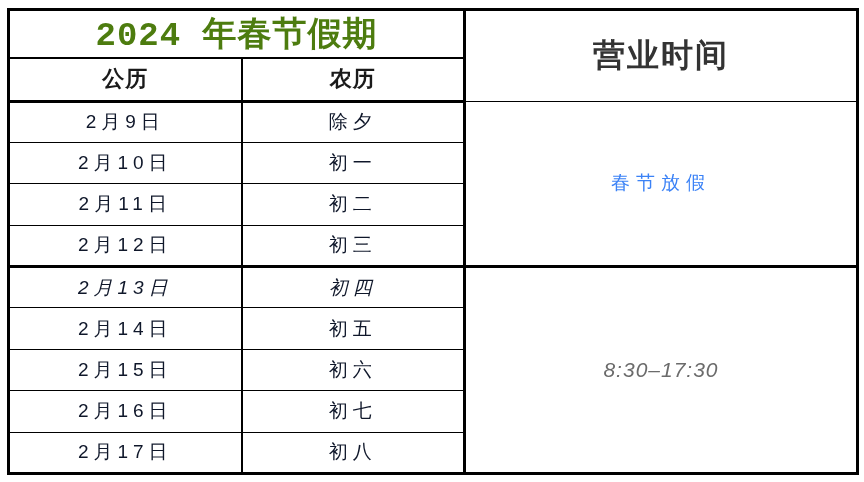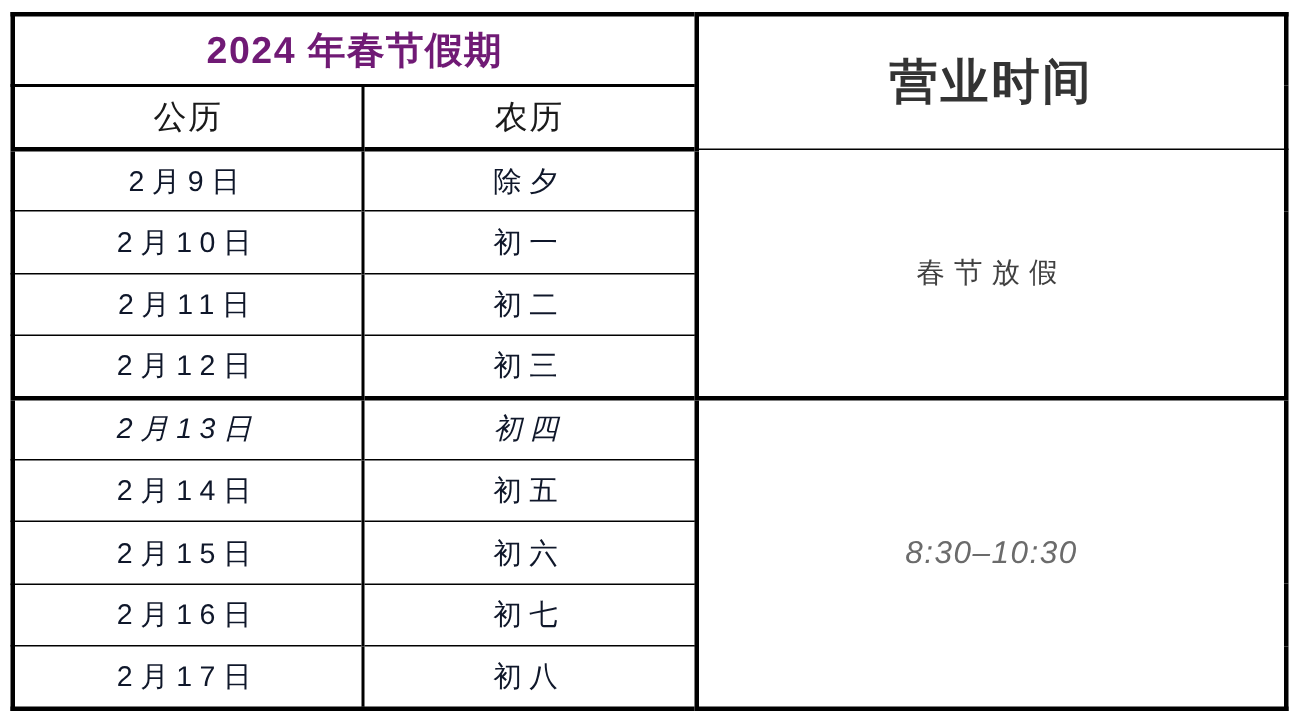--- a/index.html
+++ b/index.html
@@ -34,50 +34,50 @@
     padding: 0;
     overflow: hidden;
     white-space: nowrap;
   }
 
   tr.title-row { height: 47px; }
   tr.subheader-row { height: 43px; }
   tr.data-row { height: 41.4px; }
 
   .title-cell {
-    font-family: Liberation Sans, sans-serif;
+    font-family: Liberation Mono, monospace;
     font-weight: bold;
-    font-size: 25px;
-    color: #701a75;
+    font-size: 34px;
+    color: #4d7c0f;
     letter-spacing: 1px;
     border-bottom-width: 2px;
   }
   .hours-header-cell {
     font-weight: bold;
     font-size: 32px;
     color: #333333;
     letter-spacing: 2px;
     border-left: 3px solid #000;
   }
   .col-header-cell {
     font-family: "Liberation Serif", serif;
-    font-weight: normal;
+    font-weight: bold;
     font-size: 22px;
     color: #1a1a1a;
     letter-spacing: 1px;
     border-bottom-width: 3px;
   }
   .data-cell {
     font-size: 19px;
     color: #0f172a;
     letter-spacing: 5px;
   }
   .merged-status-cell {
     font-size: 19px;
-    color: #404040;
+    color: #3b82f6;
     letter-spacing: 6px;
     border-left: 3px solid #000;
   }
   .merged-hours-cell {
     font-size: 21px;
     color: #6b6b6b;
     letter-spacing: 1px;
     border-left: 3px solid #000;
   }
   
@@ -119,21 +119,21 @@
       <td class="data-cell">初二</td>
     </tr>
     <tr class="data-row">
       <td class="data-cell">2月12日</td>
       <td class="data-cell">初三</td>
     </tr>
 
     <tr class="data-row block-divider">
       <td class="data-cell">2月13日</td>
       <td class="data-cell">初四</td>
-      <td rowspan="5" class="merged-hours-cell">8:30–10:30</td>
+      <td rowspan="5" class="merged-hours-cell">8:30–17:30</td>
     </tr>
     <tr class="data-row">
       <td class="data-cell">2月14日</td>
       <td class="data-cell">初五</td>
     </tr>
     <tr class="data-row">
       <td class="data-cell">2月15日</td>
       <td class="data-cell">初六</td>
     </tr>
     <tr class="data-row">

